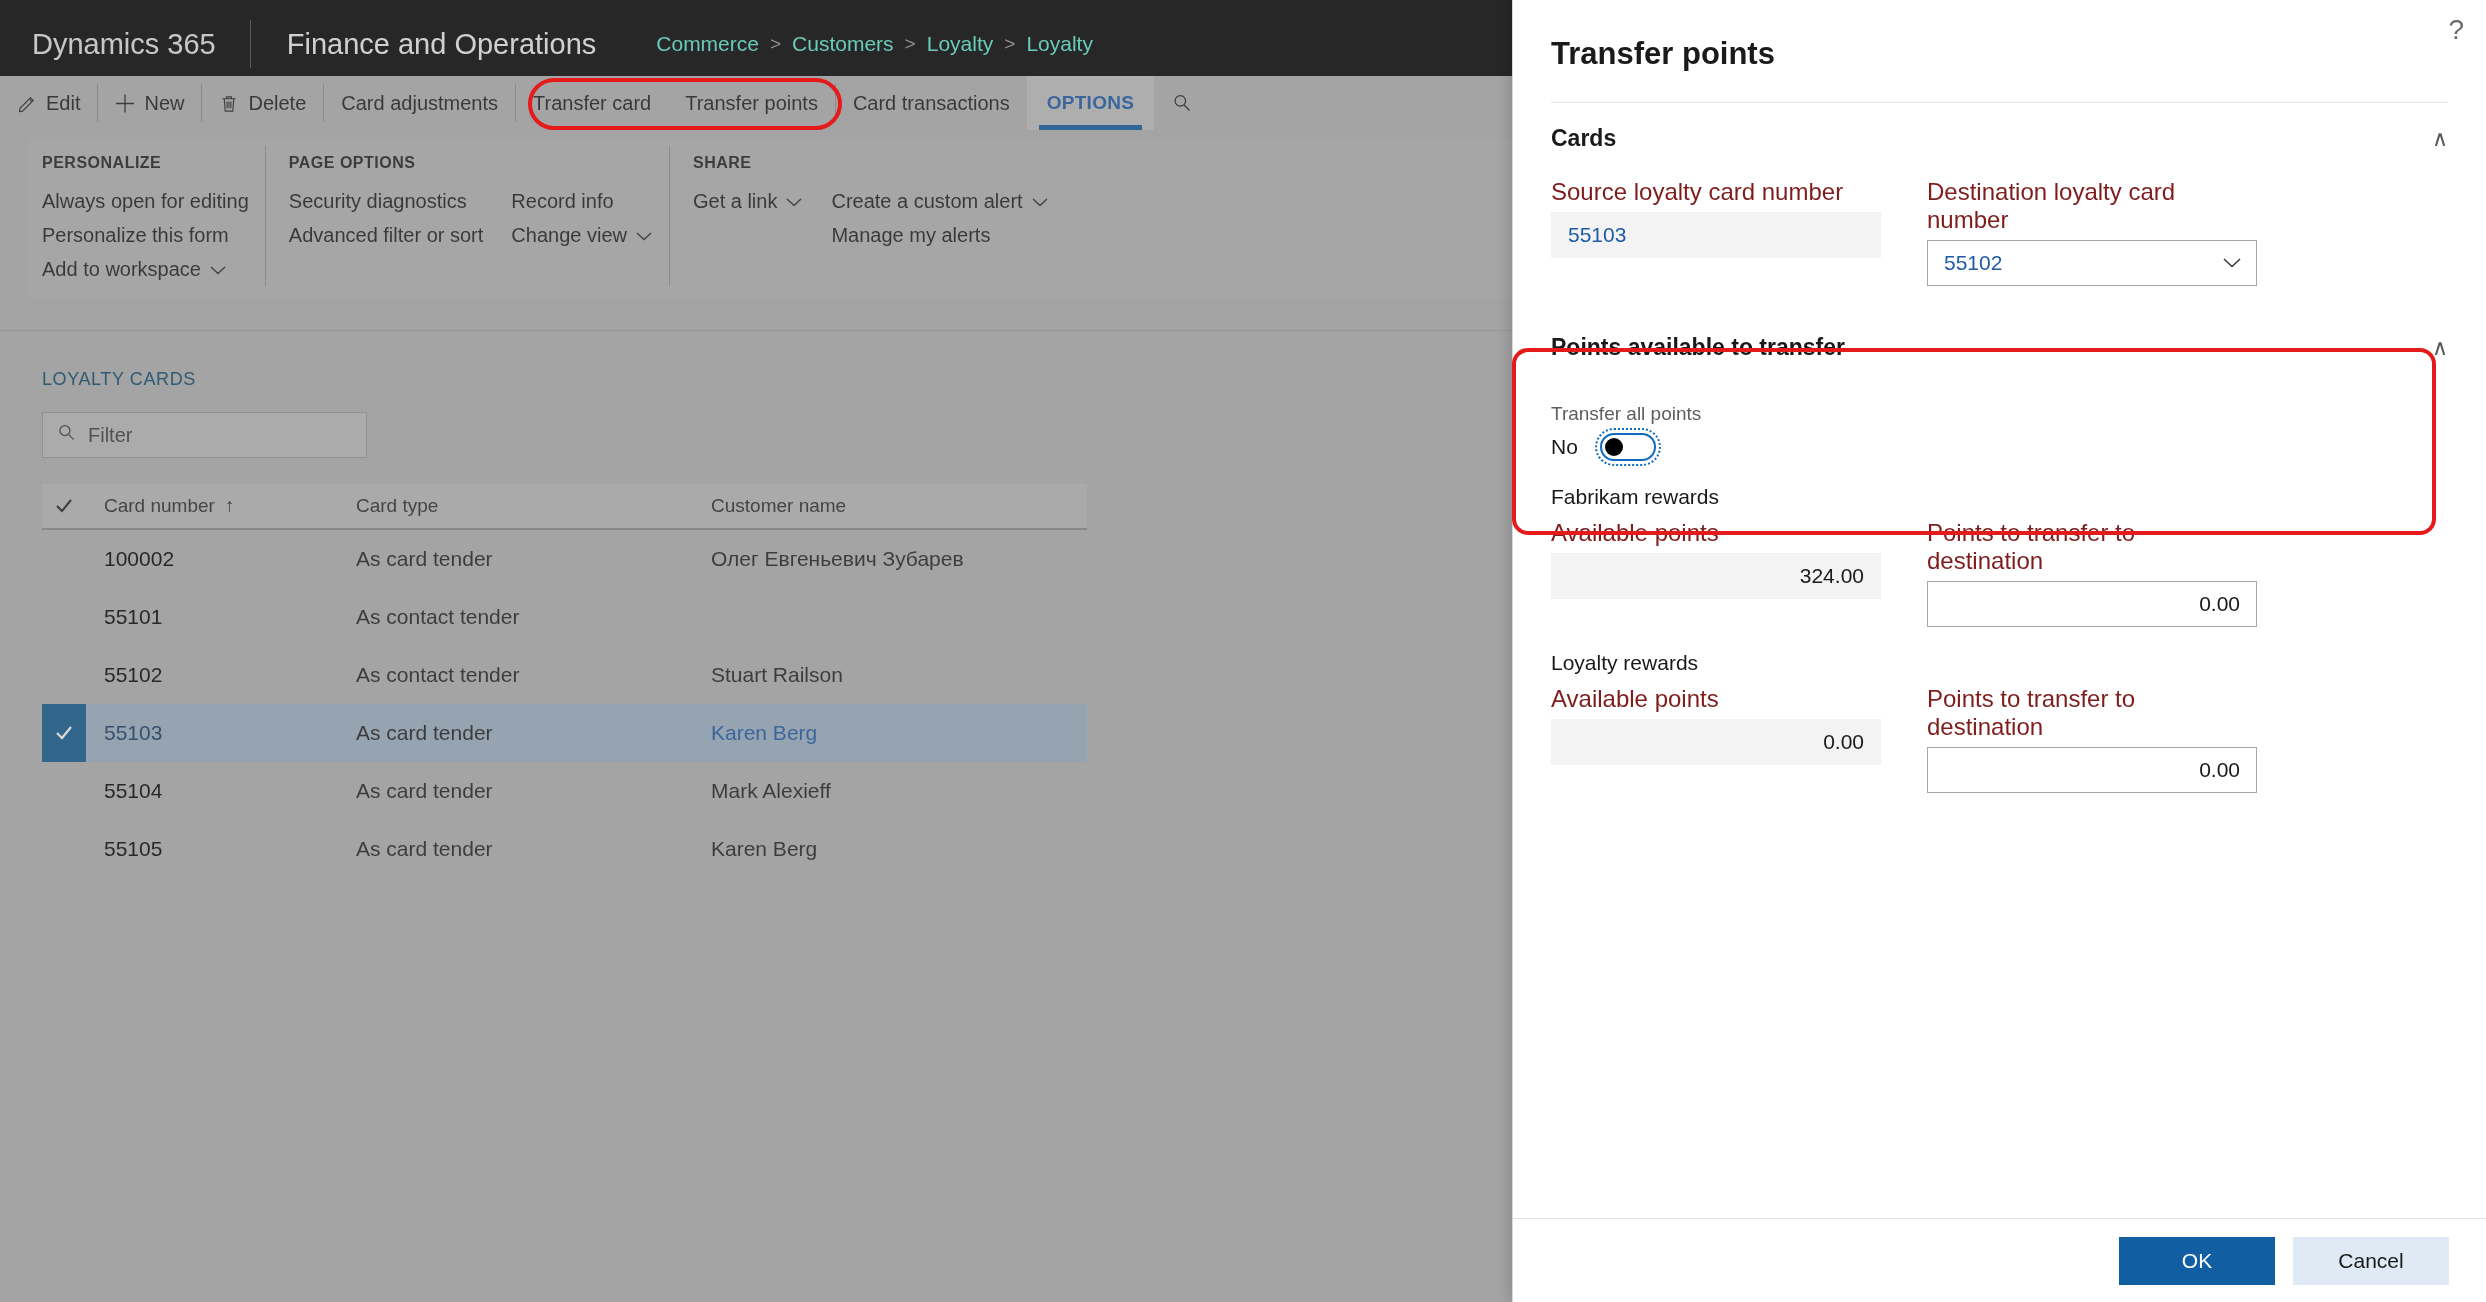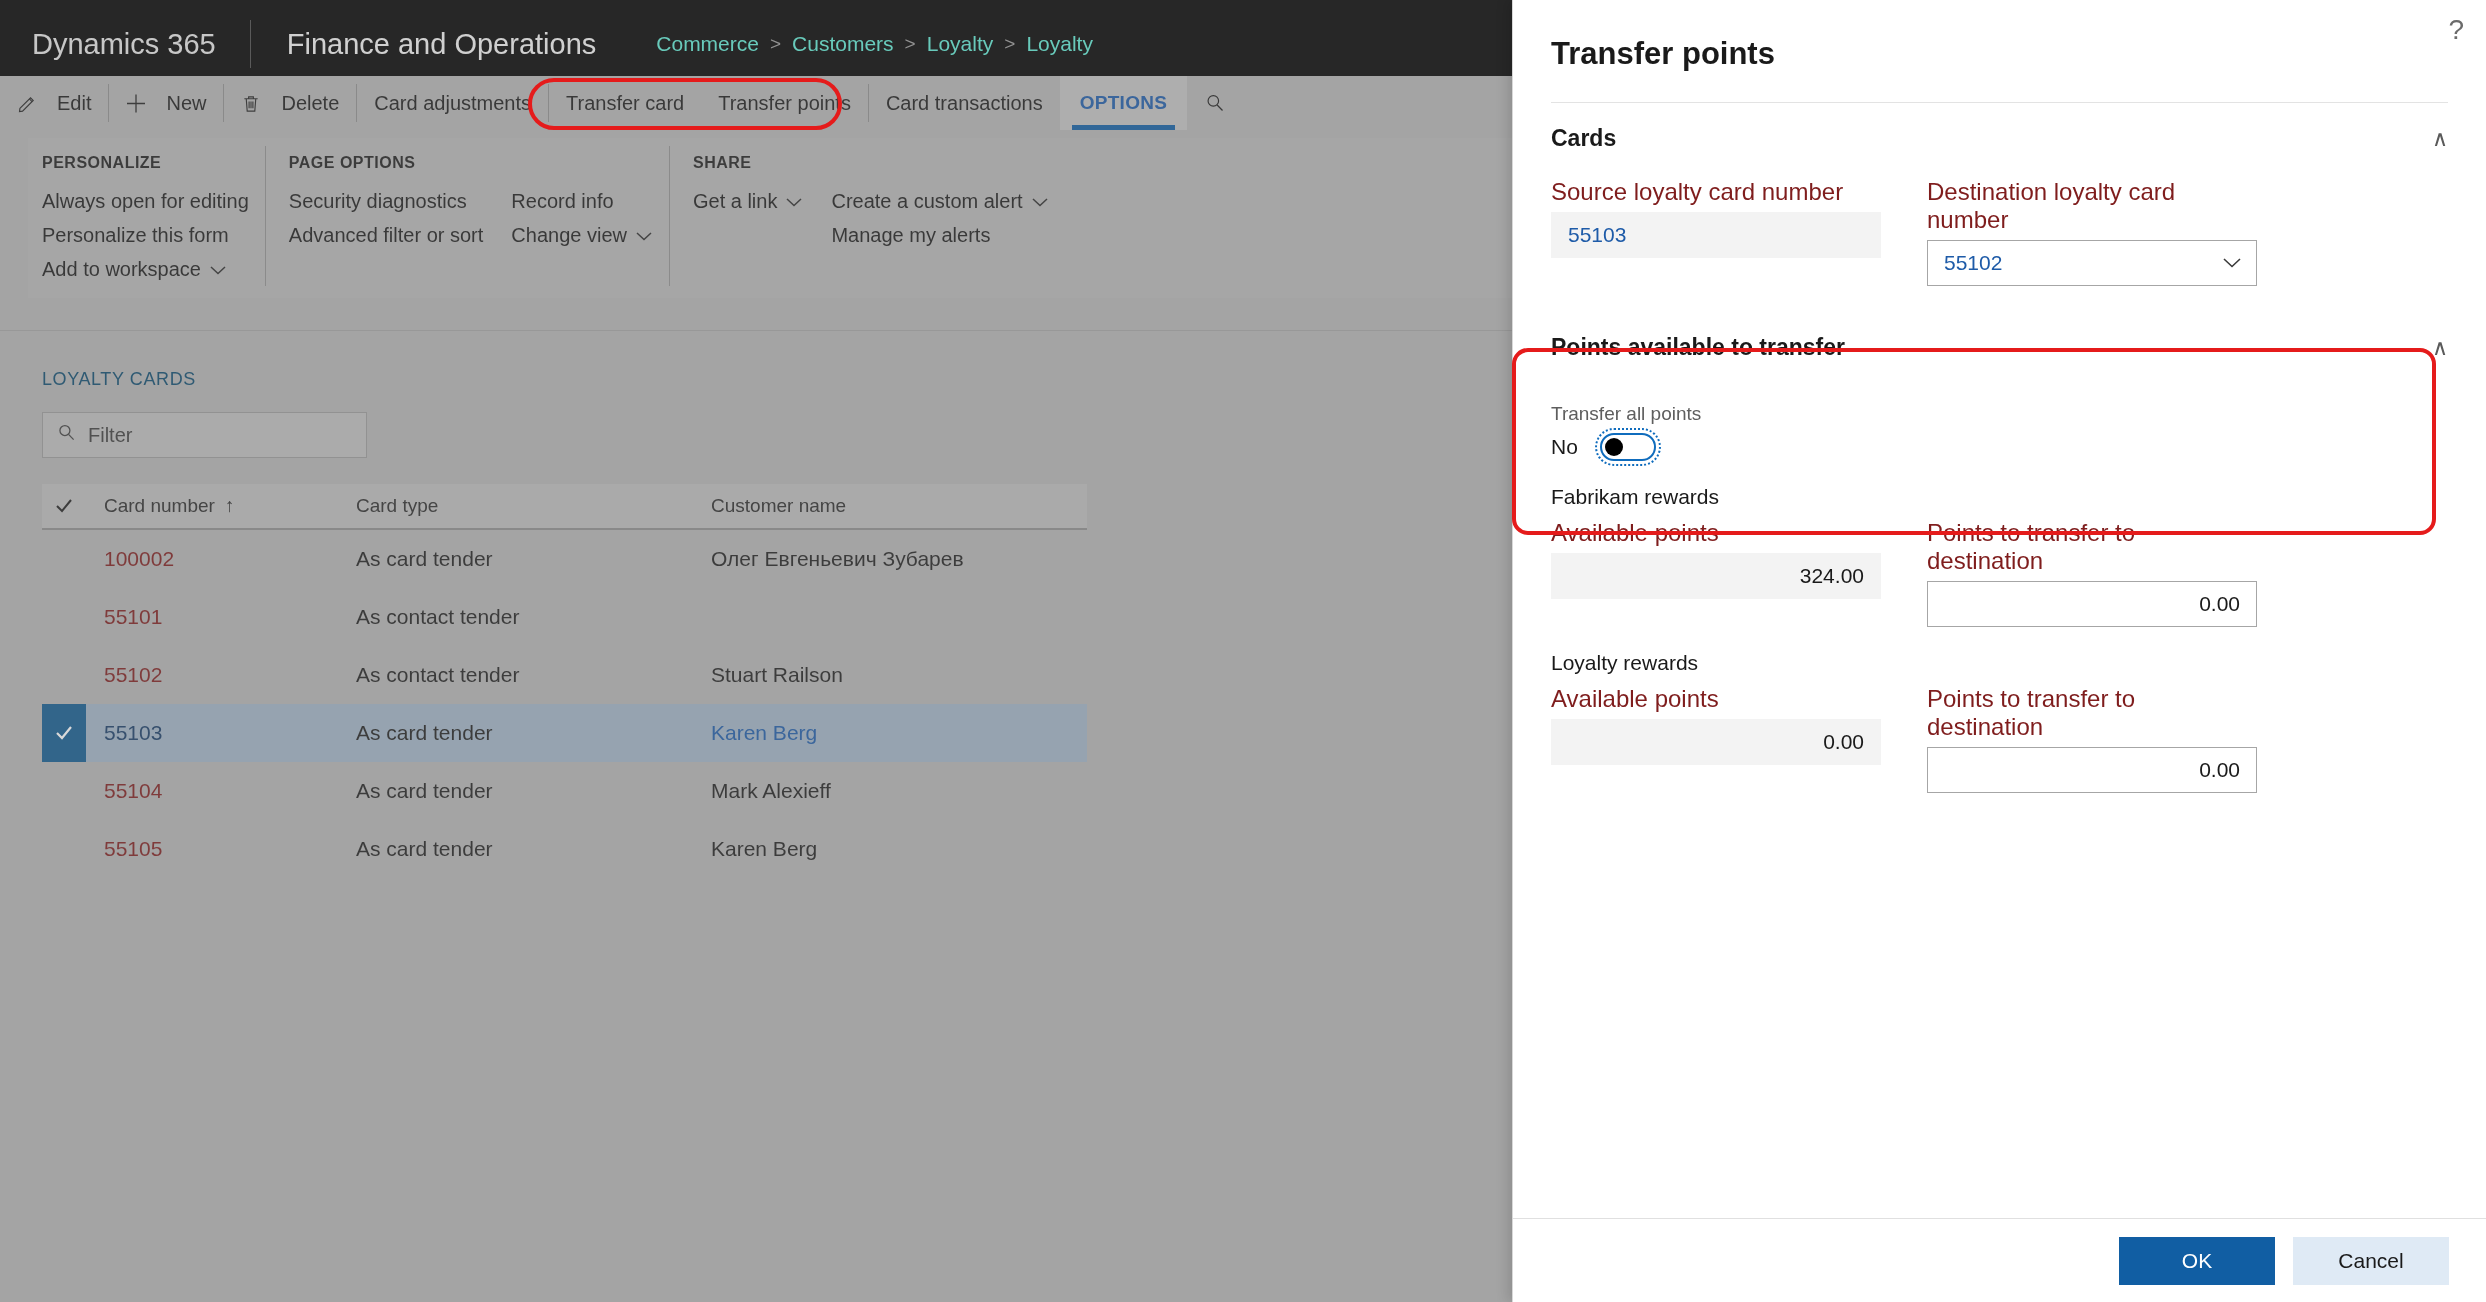--- a/index.html
+++ b/index.html
@@ -44,21 +44,21 @@
 
   
   .toolbar {
     position: absolute; left: 0; top: 76px;
     width: 1512px; height: 54px;
     background: #b3b3b3;
     display: flex; align-items: stretch;
     font-size: 20px; color: #1b1b1b;
   }
   .tb-item {
-    display: flex; align-items: center; gap: 20px;
+    display: flex; align-items: center; gap: 9px;
     padding: 12px 17px; white-space: nowrap; cursor: default;
   }
   .tb-divider { width: 1px; background: #8e8e8e; margin: 8px 0; }
   .tb-icon { display: inline-flex; width: 20px; height: 20px; align-items: center; justify-content: center; }
   .tb-options {
     display: flex; align-items: center; justify-content: center;
     padding: 0 20px; background: #c2c2c2;
     color: #1e5ba8; font-weight: bold; font-size: 19px;
     letter-spacing: .3px; position: relative;
   }
@@ -119,21 +119,21 @@
   .col-num { width: 270px; padding-left: 18px; display:flex; align-items:center; gap:10px; }
   .col-type { width: 355px; }
   .col-name { flex: 1; }
   .tbl-row {
     display: flex; align-items: center; height: 58px;
     font-size: 21px; color: #1f1f1f;
   }
   .tbl-row.selected { background: #9fb2c4; }
   .tbl-row .col-check { height: 58px; }
   .tbl-row.selected .col-check { background: #11598f; color:#fff; font-size: 24px; }
-  .cardnum { color: #7f1d1d; }
+  .cardnum { color: #000000; }
   .tbl-row.selected .cardnum { color: #173b66; }
   .tbl-row.selected .col-name { color: #1e5ba8; }
 
   
   .dim {
     position: absolute; left: 0; top: 0; width: 1512px; height: 1302px;
     background: rgba(128,128,128,0.30); pointer-events: none;
   }
 
   

